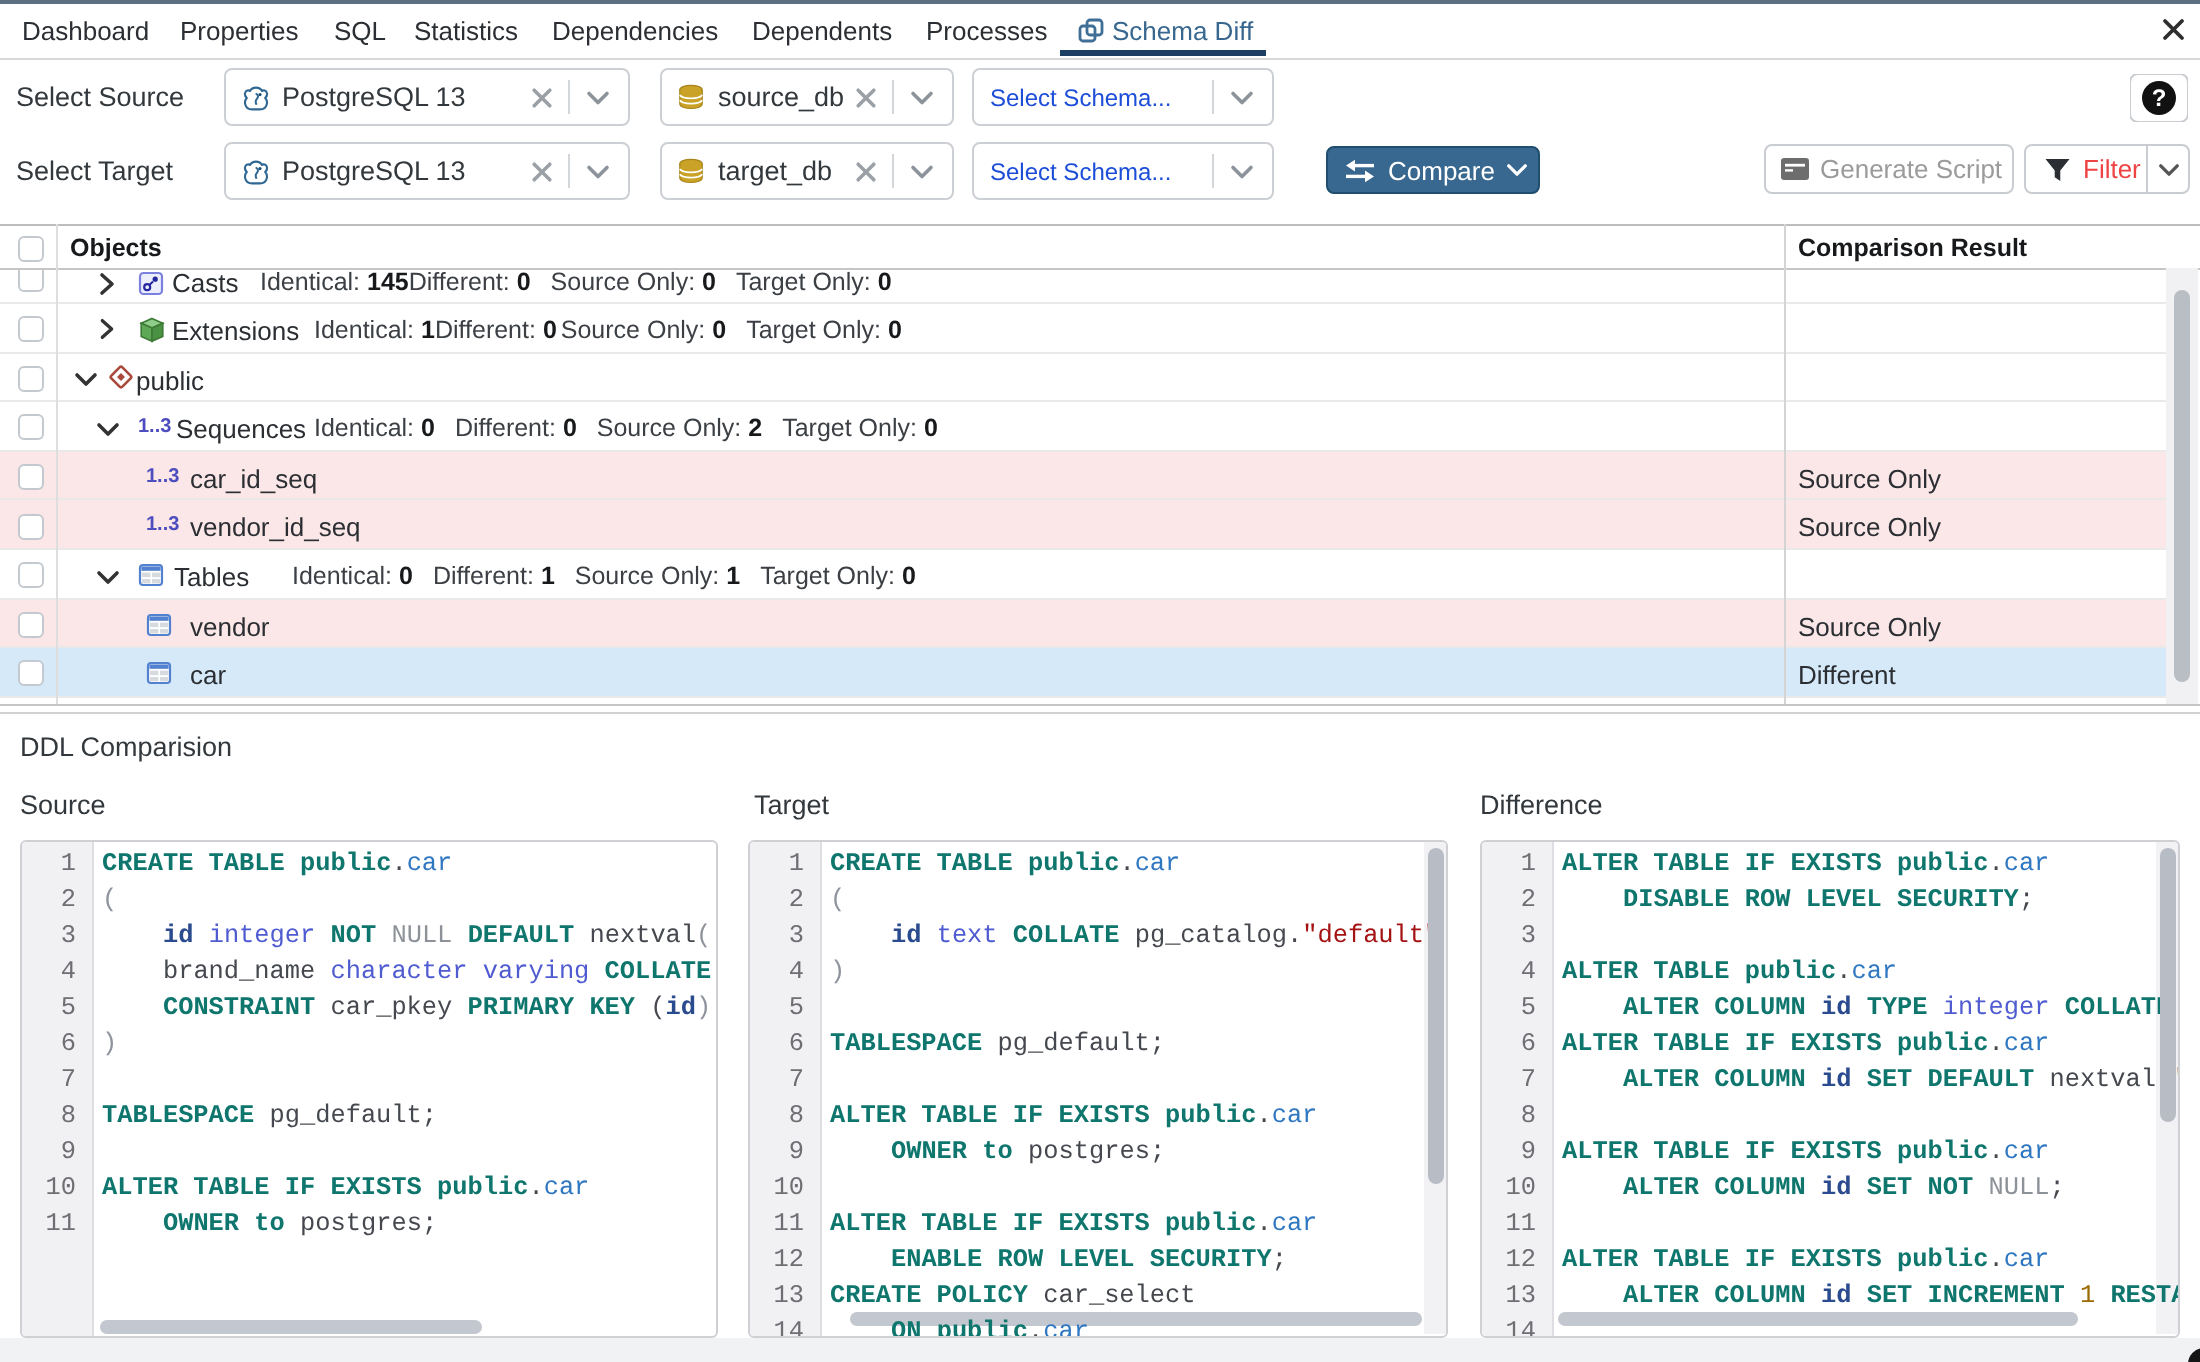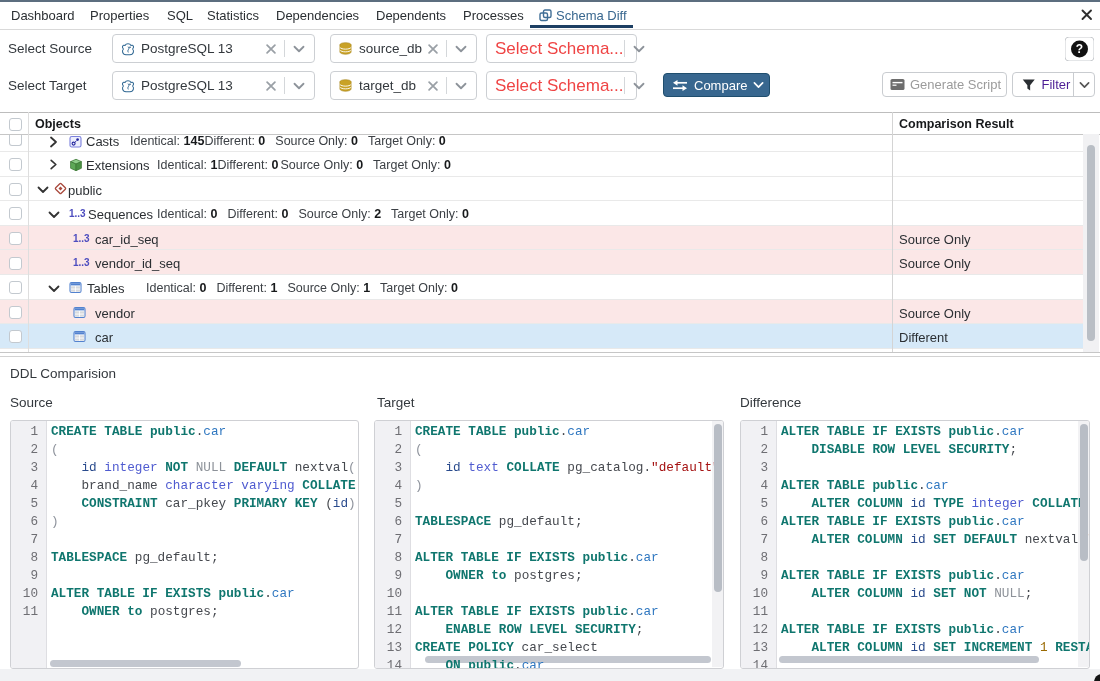--- a/index.html
+++ b/index.html
@@ -8,21 +8,21 @@
 
 #tabbar{position:absolute;left:0;top:0;width:1100px;height:30px;background:#fff;border-bottom:1px solid #d9d9d9}
 #tabtop{position:absolute;left:0;top:0;width:1100px;height:2px;background:#5c6e7f}
 .tab{position:absolute;top:0;height:30px;line-height:31px;font-size:13px;color:#2b2f33;white-space:nowrap}
 .tabact{color:#38678f}
 #underline{position:absolute;left:530px;top:25px;width:103px;height:2.5px;background:#1d3f63}
 
 .lbl{position:absolute;font-size:13.5px;color:#33383d;white-space:nowrap}
 .dd{position:absolute;height:29px;background:#fff;border:1px solid #cccfd3;border-radius:4px;display:flex;align-items:center}
 .ddtxt{font-size:13.5px;color:#33383d;white-space:nowrap}
-.ddph{font-size:17px;color:#ef4444;white-space:nowrap}
+.ddph{font-size:12px;color:#1d4ed8;white-space:nowrap}
 .ddsep{width:1px;height:17px;background:#d4d7da;flex:none}
 .btn{position:absolute;border:1px solid #c9ccd0;border-radius:4px;background:#fff;display:flex;align-items:center}
 #cmp{position:absolute;left:663px;top:73px;width:107px;height:24px;background:#38678f;border:1px solid #1f4e6e;border-radius:4px;display:flex;align-items:center;color:#fff;font-size:13px}
 
 .hline{position:absolute;height:1px;background:#c2c2c2}
 .vline{position:absolute;width:1px;background:#dedede}
 .gh{position:absolute;font-weight:bold;font-size:12.5px;color:#17191b}
 .row{position:absolute;left:0;width:1083px;overflow:hidden;border-bottom:1px solid #e9e9e9}
 .rowpink{background:#fbe7e7}
 .rowblue{background:#d6e9f8}
@@ -34,21 +34,21 @@
 
 .seclbl{position:absolute;font-size:13.5px;color:#33383d}
 .ed{position:absolute;top:420px;height:249px;background:#fff;border:1px solid #cfd0d4;border-radius:3px;overflow:hidden}
 .gut{position:absolute;left:0;top:0;width:36px;height:247px;background:#f1f1f4;border-right:1px solid #dedee2}
 .gut div{height:18px;line-height:18px;text-align:right;padding-right:8px;
 font-family:"Liberation Mono",monospace;font-size:12.7px;color:#6e6e73}
 .code{position:absolute;left:40px;top:2px;font-family:"Liberation Mono",monospace;
 font-size:12.7px;line-height:18px;white-space:pre;z-index:2}
 .code div{height:18px}
 .k{color:#0f766e;font-weight:bold}
-.i{color:#2a4b8d;font-weight:normal}
+.i{color:#2a4b8d;font-weight:bold}
 .t{color:#4f5bd0}
 .n{color:#2f77c0}
 .g{color:#8d9299}
 .s{color:#a51212}
 .q{color:#b8641b}
 .m{color:#9a6a03}
 .d{color:#45484e}
 .b{color:#8e939c}
 .hthumb{position:absolute;height:7px;background:#c3c7cf;border-radius:4px;z-index:1}
 .vtrack{position:absolute;width:12px;background:#f2f2f4;z-index:1}
@@ -201,21 +201,21 @@
             <path d="M2.5 4.6 L12.5 4.6" stroke="#fff" stroke-width="1.4"></path>
             <path d="M2.5 7.2 L6.5 7.2" stroke="#fff" stroke-width="1.2"></path>
           </g>
         </svg></span>
       <span style="margin-left:5px;font-size:13px;color:#9b9b9b;white-space:nowrap">Generate Script</span>
     </div>
 <div class="btn" style="left:1012px;top:72px;width:83px;height:25px">
       <span style="flex:none;width:13.5px;height:12px;margin-left:9px;line-height:0"><svg width="13.5" height="12" viewBox="0 0 13.5 12.5">
           <path d="M0.5 0.5 L13 0.5 L8.2 6.5 L8.2 12 L5.3 10 L5.3 6.5 Z" fill="#2b2f33"></path>
         </svg></span>
-      <span style="margin-left:6px;font-size:13px;color:#4c1d95">Filter</span>
+      <span style="margin-left:6px;font-size:13px;color:#ef4444">Filter</span>
       <span style="flex:1"></span>
       <span style="width:1px;height:25px;background:#c9ccd0"></span>
       <span style="flex:none;width:20px;text-align:center;line-height:0"><svg width="11" height="8" viewBox="0 0 12 7.5">
           <path d="M1.5 1.5 L6 6 L10.5 1.5" fill="none" stroke="#555" stroke-width="1.8" stroke-linecap="round" stroke-linejoin="round"></path>
         </svg></span>
     </div>
 <svg class="ic" style="left:1065px;top:37px" width="29" height="24" viewBox="0 0 29 24">
       <rect x="0" y="0" width="29" height="24" rx="4" fill="#fff" stroke="#c9ccd0"></rect>
       <circle cx="14.5" cy="12" r="8.5" fill="#111"></circle>
       <text x="14.5" y="16.2" font-size="12" font-weight="bold" fill="#fff" text-anchor="middle" font-family="Liberation Sans">?</text>

